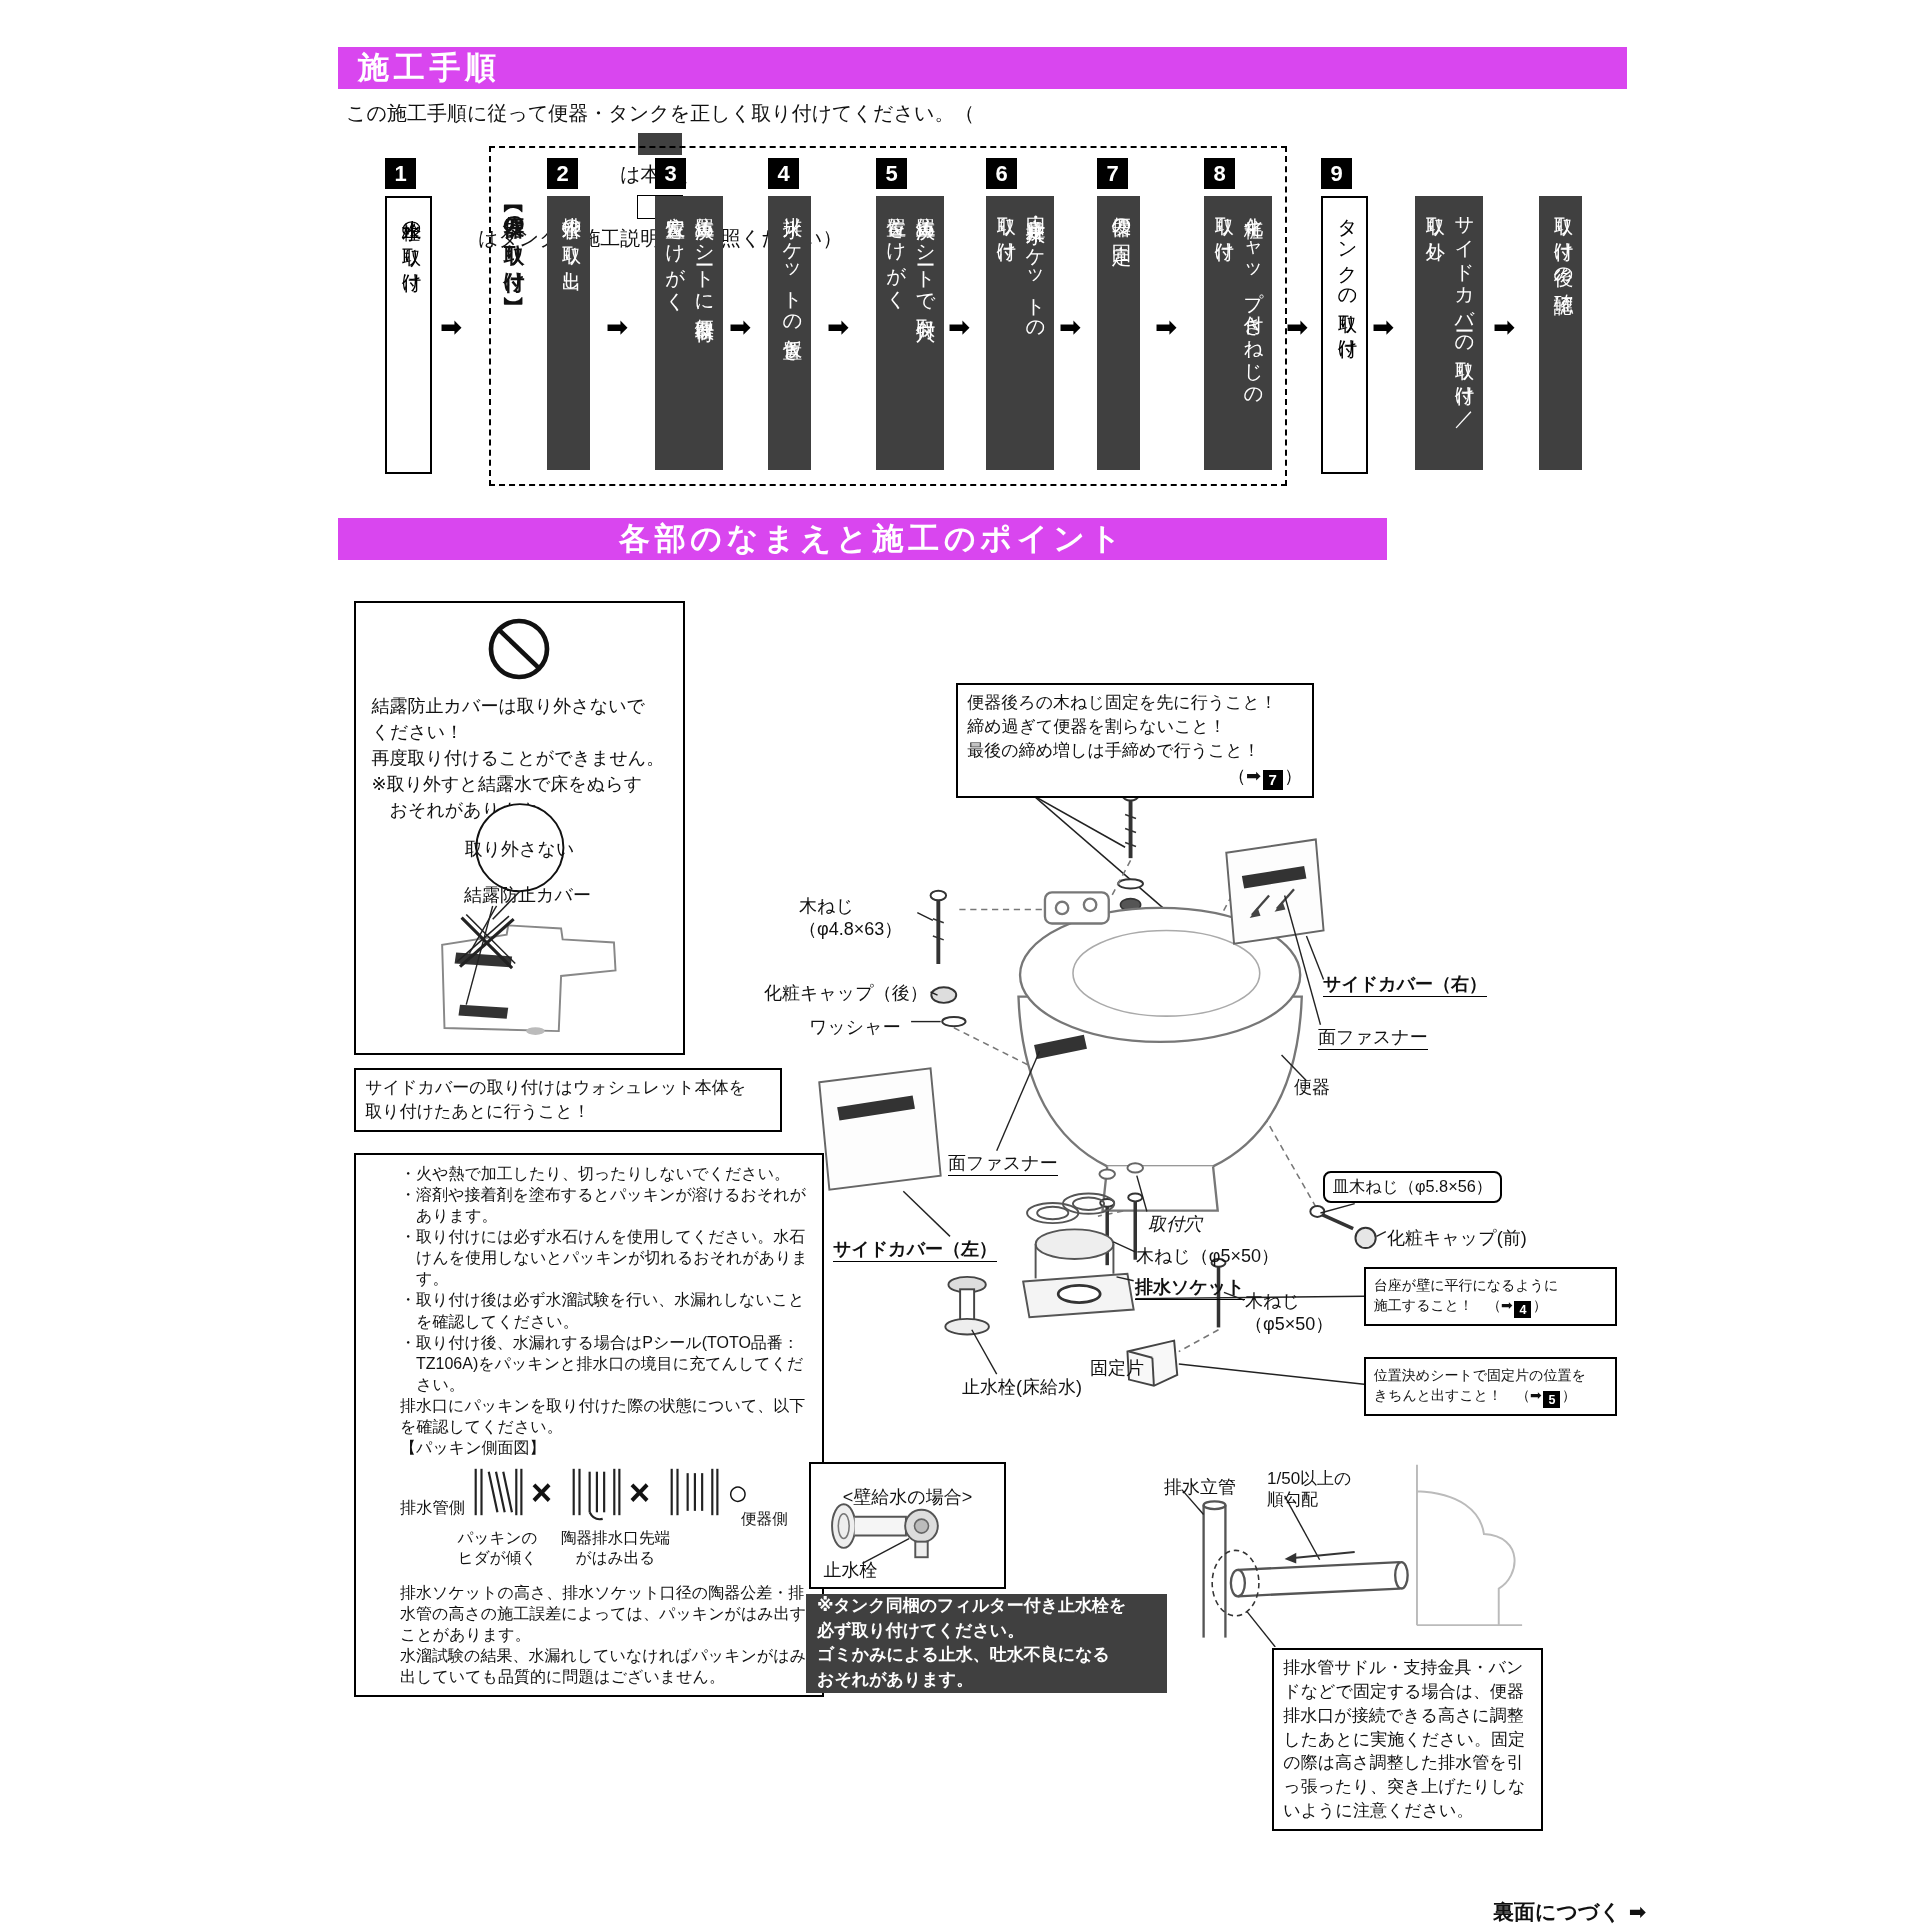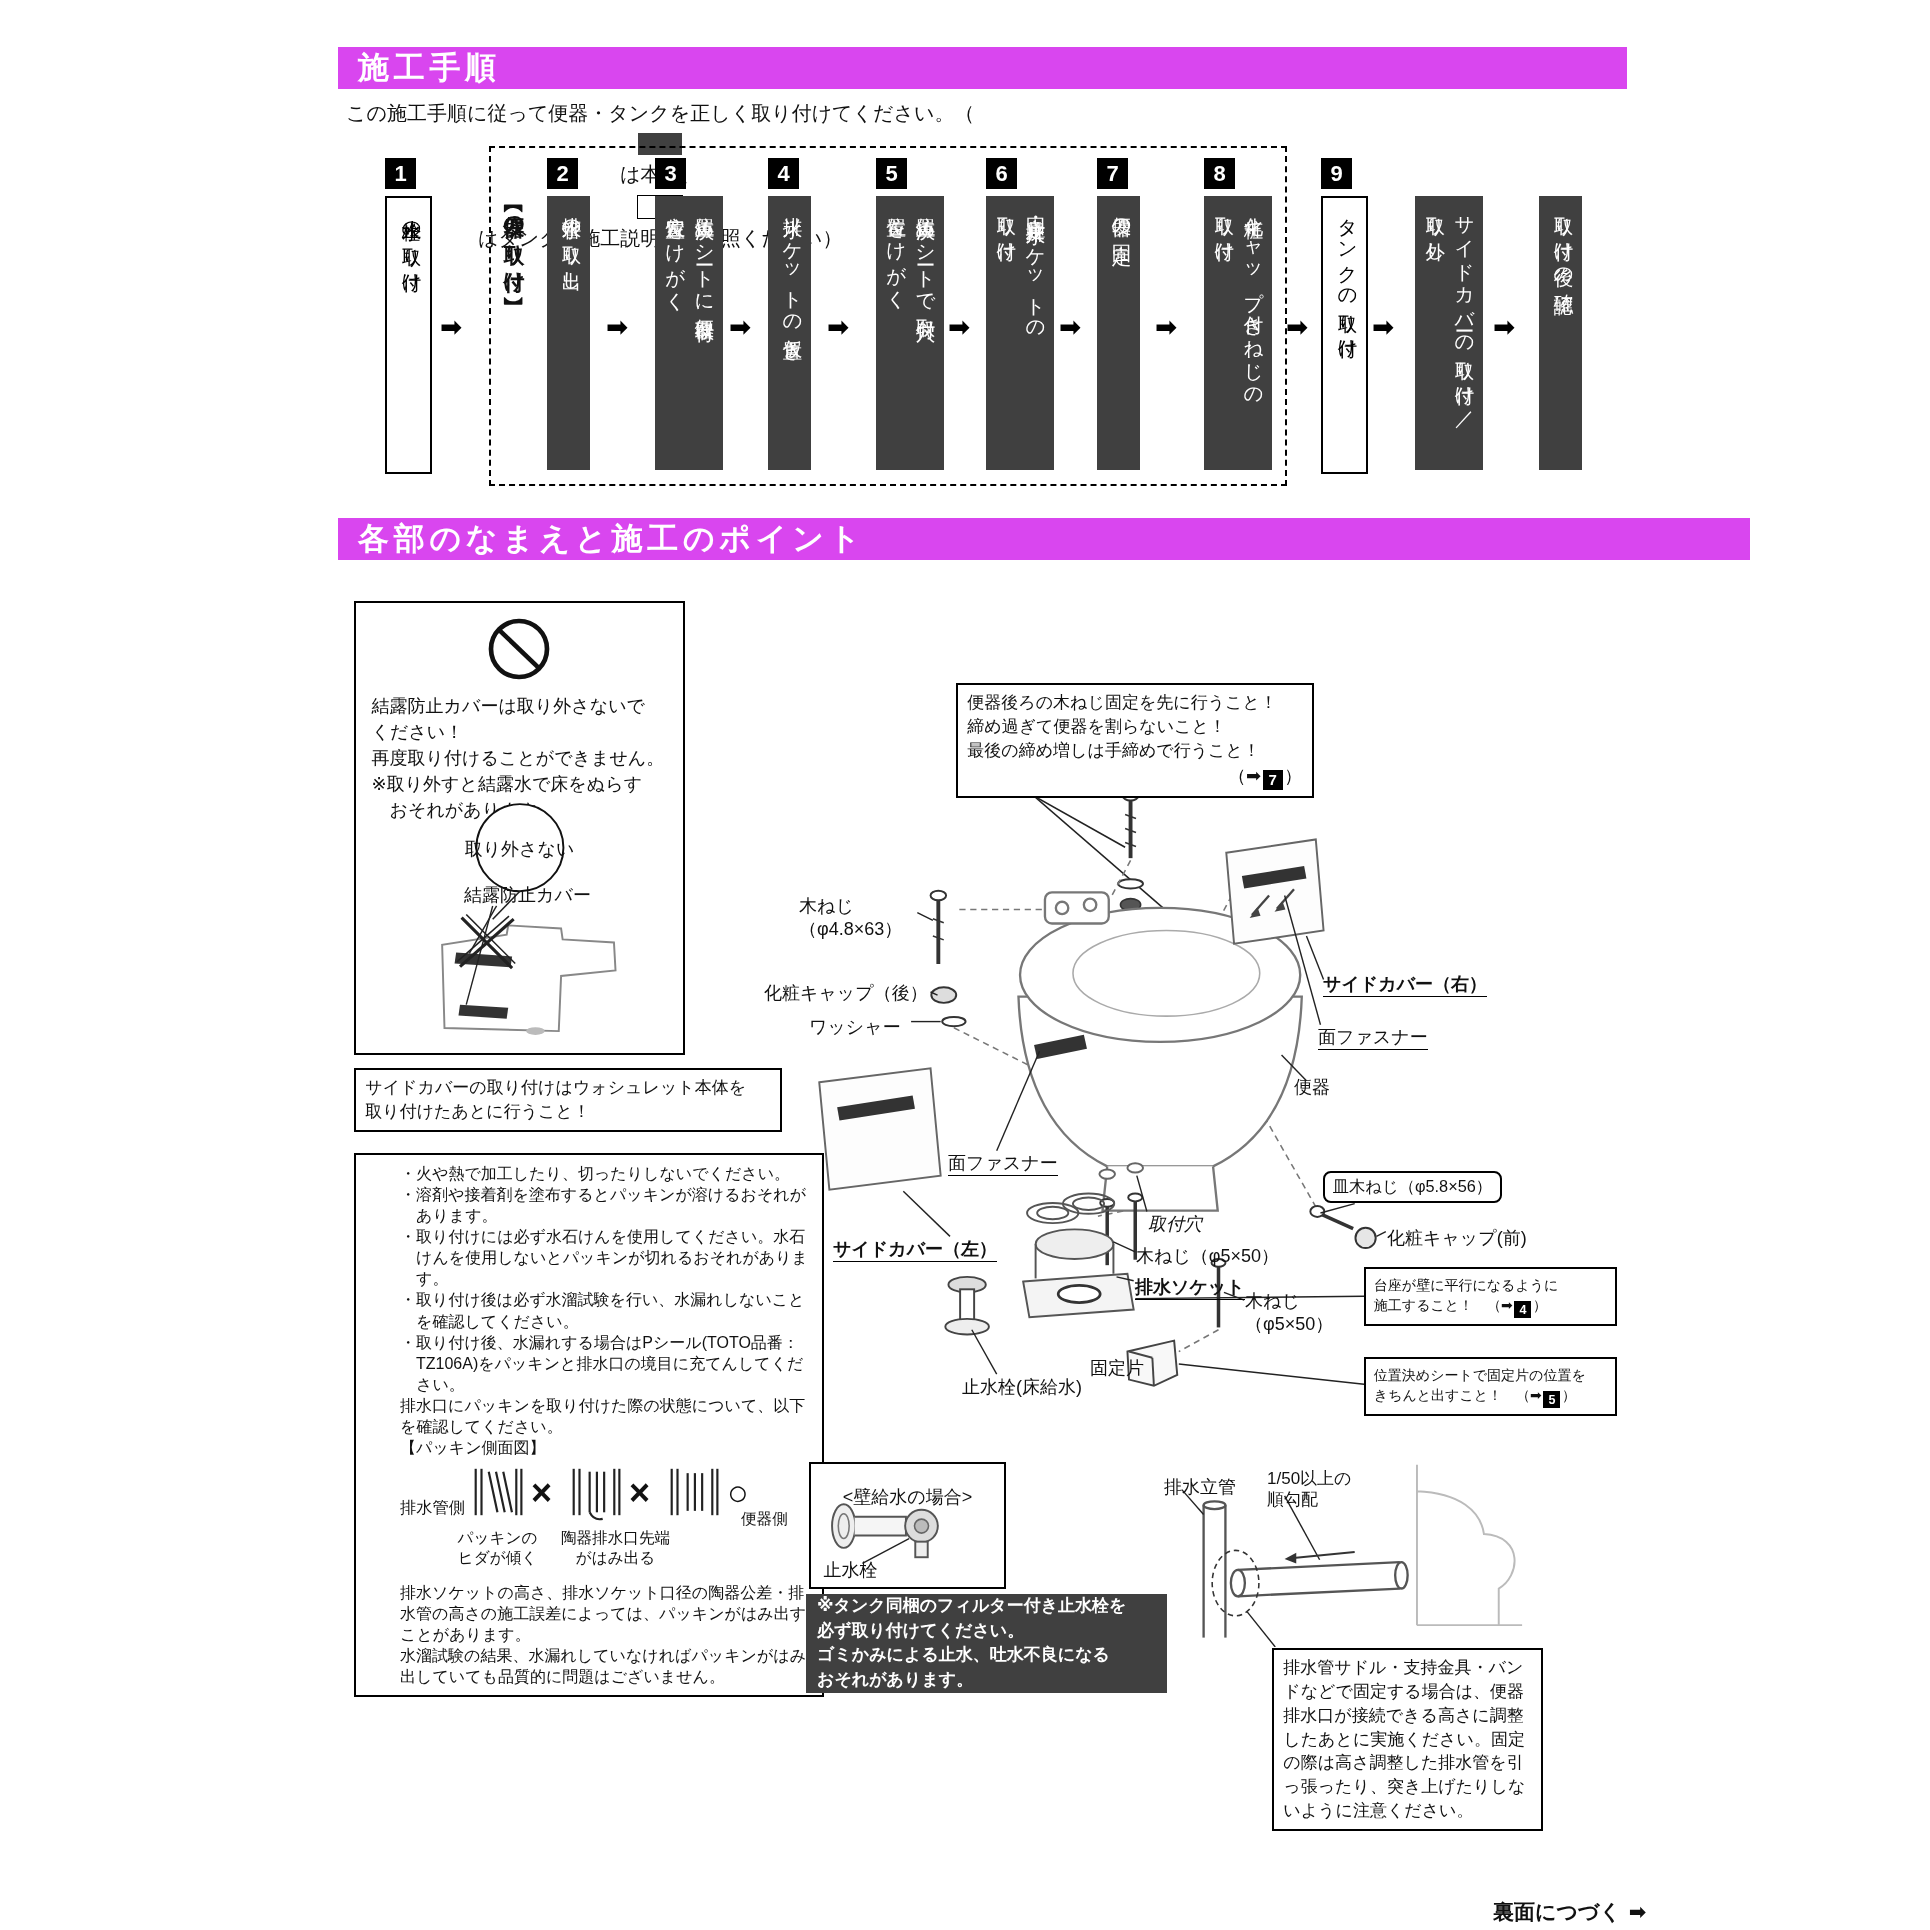--- a/index.html
+++ b/index.html
@@ -88,21 +88,21 @@
   <div class="flow-arrow" style="left:606px;">➡</div>
   <div class="flow-arrow" style="left:729px;">➡</div>
   <div class="flow-arrow" style="left:827px;">➡</div>
   <div class="flow-arrow" style="left:948px;">➡</div>
   <div class="flow-arrow" style="left:1059px;">➡</div>
   <div class="flow-arrow" style="left:1155px;">➡</div>
   <div class="flow-arrow" style="left:1286px;">➡</div>
   <div class="flow-arrow" style="left:1372px;">➡</div>
   <div class="flow-arrow" style="left:1493px;">➡</div>
 
-  <div class="bar" style="left:338px;top:518px;width:1412px;height:42px;">
+  <div class="bar" style="left:338px;top:518px;width:1049px;height:42px;justify-content:center;">
     <span class="bar-t">各部のなまえと施工のポイント</span>
   </div>
 
   <div class="abs" style="left:354px;top:601px;width:327px;height:450px;border:2.3px solid #000;background:#fff;">
     <svg class="abs" style="left:128px;top:11px;" width="70" height="70" viewBox="0 0 90 90">
       <circle cx="45" cy="45" r="36" fill="none" stroke="#111" stroke-width="6"></circle>
       <line x1="20" y1="21" x2="70" y2="69" stroke="#111" stroke-width="6"></line>
     </svg>
     <div class="abs pre" style="left:15.6px;top:90px;font-size:18px;line-height:26px;">結露防止カバーは取り外さないで
 ください！

